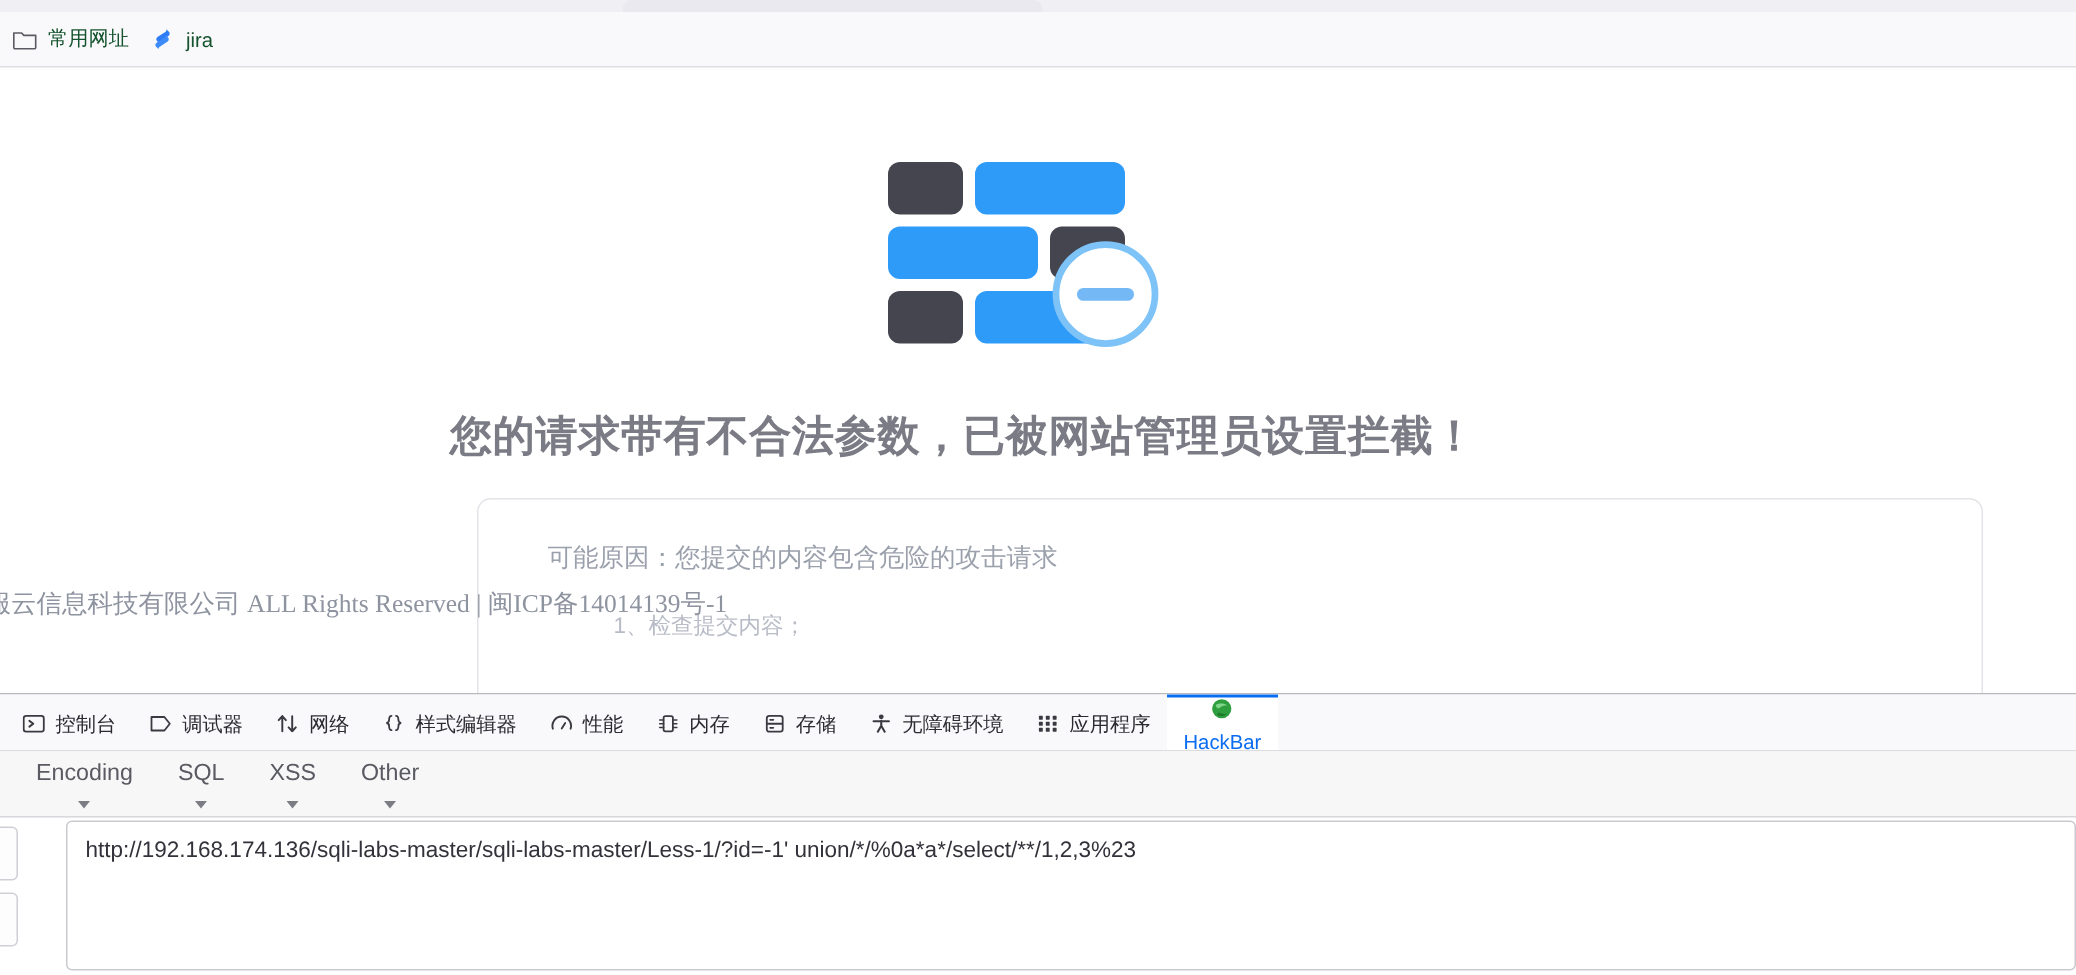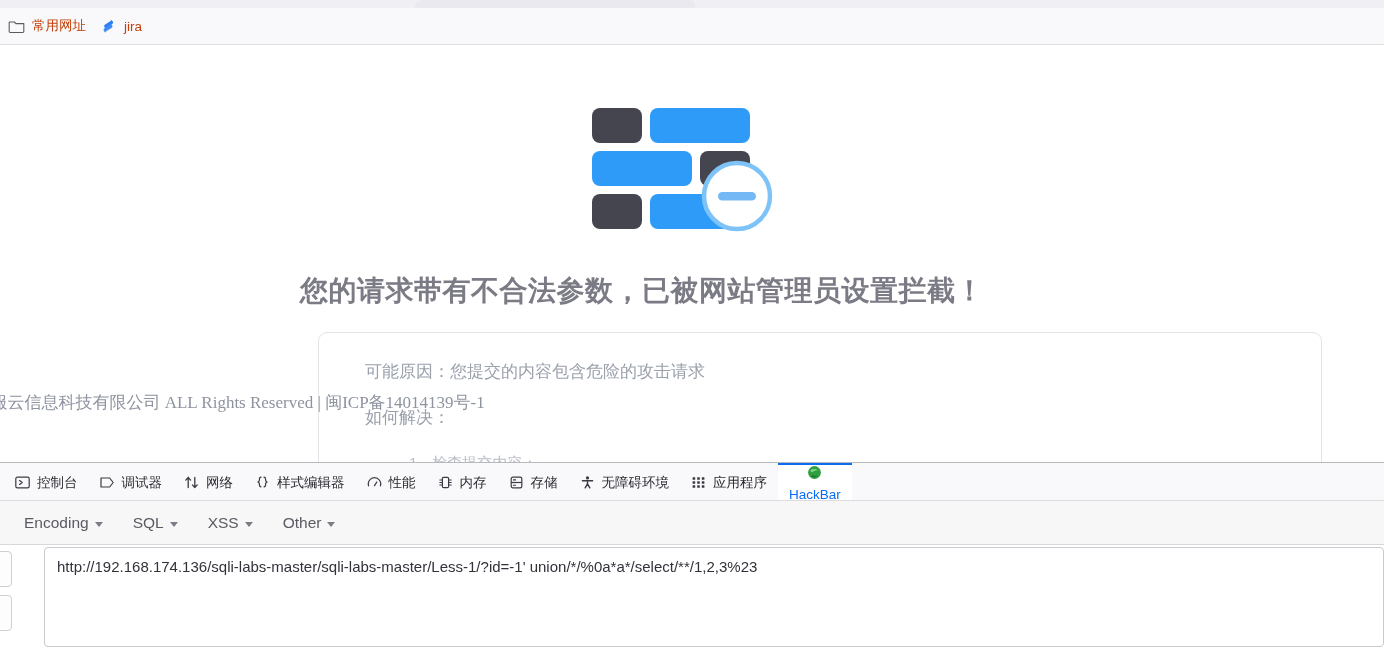--- a/index.html
+++ b/index.html
@@ -28,21 +28,21 @@
     background: #f9f9fb;
     border-bottom: 1px solid #dfdfe3;
     display: flex; align-items: center;
     padding-left: 2px;
   }
   .bm-item {
     display: flex; align-items: center; gap: 7px;
     padding: 3px 8px 3px 6px; border-radius: 4px; cursor: default;
     height: 26px;
   }
-  .bm-label { font-size: 13.5px; color: #c2410c; white-space: nowrap; }
+  .bm-label { font-size: 13.5px; color: #14532d; white-space: nowrap; }
   .bm-icon { width: 17px; height: 17px; display: block; flex: none; }
 
   
   #page-viewport {
     position: absolute; left: 0; top: 46px; width: 1384px; height: 416px;
     background: #ffffff; overflow: hidden;
   }
 
   #block-icon-wrap {
     position: absolute; left: 0; top: 62px; width: 1384px;
@@ -121,21 +121,21 @@
   }
   #hackbar-menu {
     height: 44px; display: flex; align-items: center;
     background: #f7f7f8;
     border-bottom: 1px solid #d8d8dc;
     padding-left: 12px; gap: 6px;
   }
   .hb-menu-item {
     display: flex; align-items: center; gap: 6px;
     padding: 5px 12px; border-radius: 3px;
-    font-size: 15.5px; color: #5a5a62; cursor: default;
+    font-size: 15.5px; color: #5a5a62; cursor: default; flex-direction: column;
   }
   .caret {
     width: 0; height: 0; display: inline-block;
     border-left: 4.5px solid transparent;
     border-right: 4.5px solid transparent;
     border-top: 5px solid #7c7c85;
     margin-top: 3px;
   }
 
   #hackbar-body {
@@ -214,21 +214,20 @@
 
       <circle cx="145" cy="88" r="33" fill="#ffffff" stroke="#7ec3f7" stroke-width="4.5"></circle>
       <rect x="126" y="84" width="38" height="8.5" rx="4.25" fill="#74b9f5"></rect>
     </svg>
   </div>
 
   <div id="block-title">您的请求带有不合法参数，已被网站管理员设置拦截！</div>
 
   <div id="reason-panel">
     <div class="reason-line" id="reason-cause">可能原因：您提交的内容包含危险的攻击请求</div>
-    <div class="reason-line" id="reason-how">如何解决：</div>
     <div id="reason-steps">1、检查提交内容；</div>
   </div>
 
   <div id="page-footer">3-2020 厦门服云信息科技有限公司 ALL Rights Reserved | 闽ICP备14014139号-1</div>
 
 </div>
 
 <div id="devtools">
 
   <div id="devtools-tabbar">

